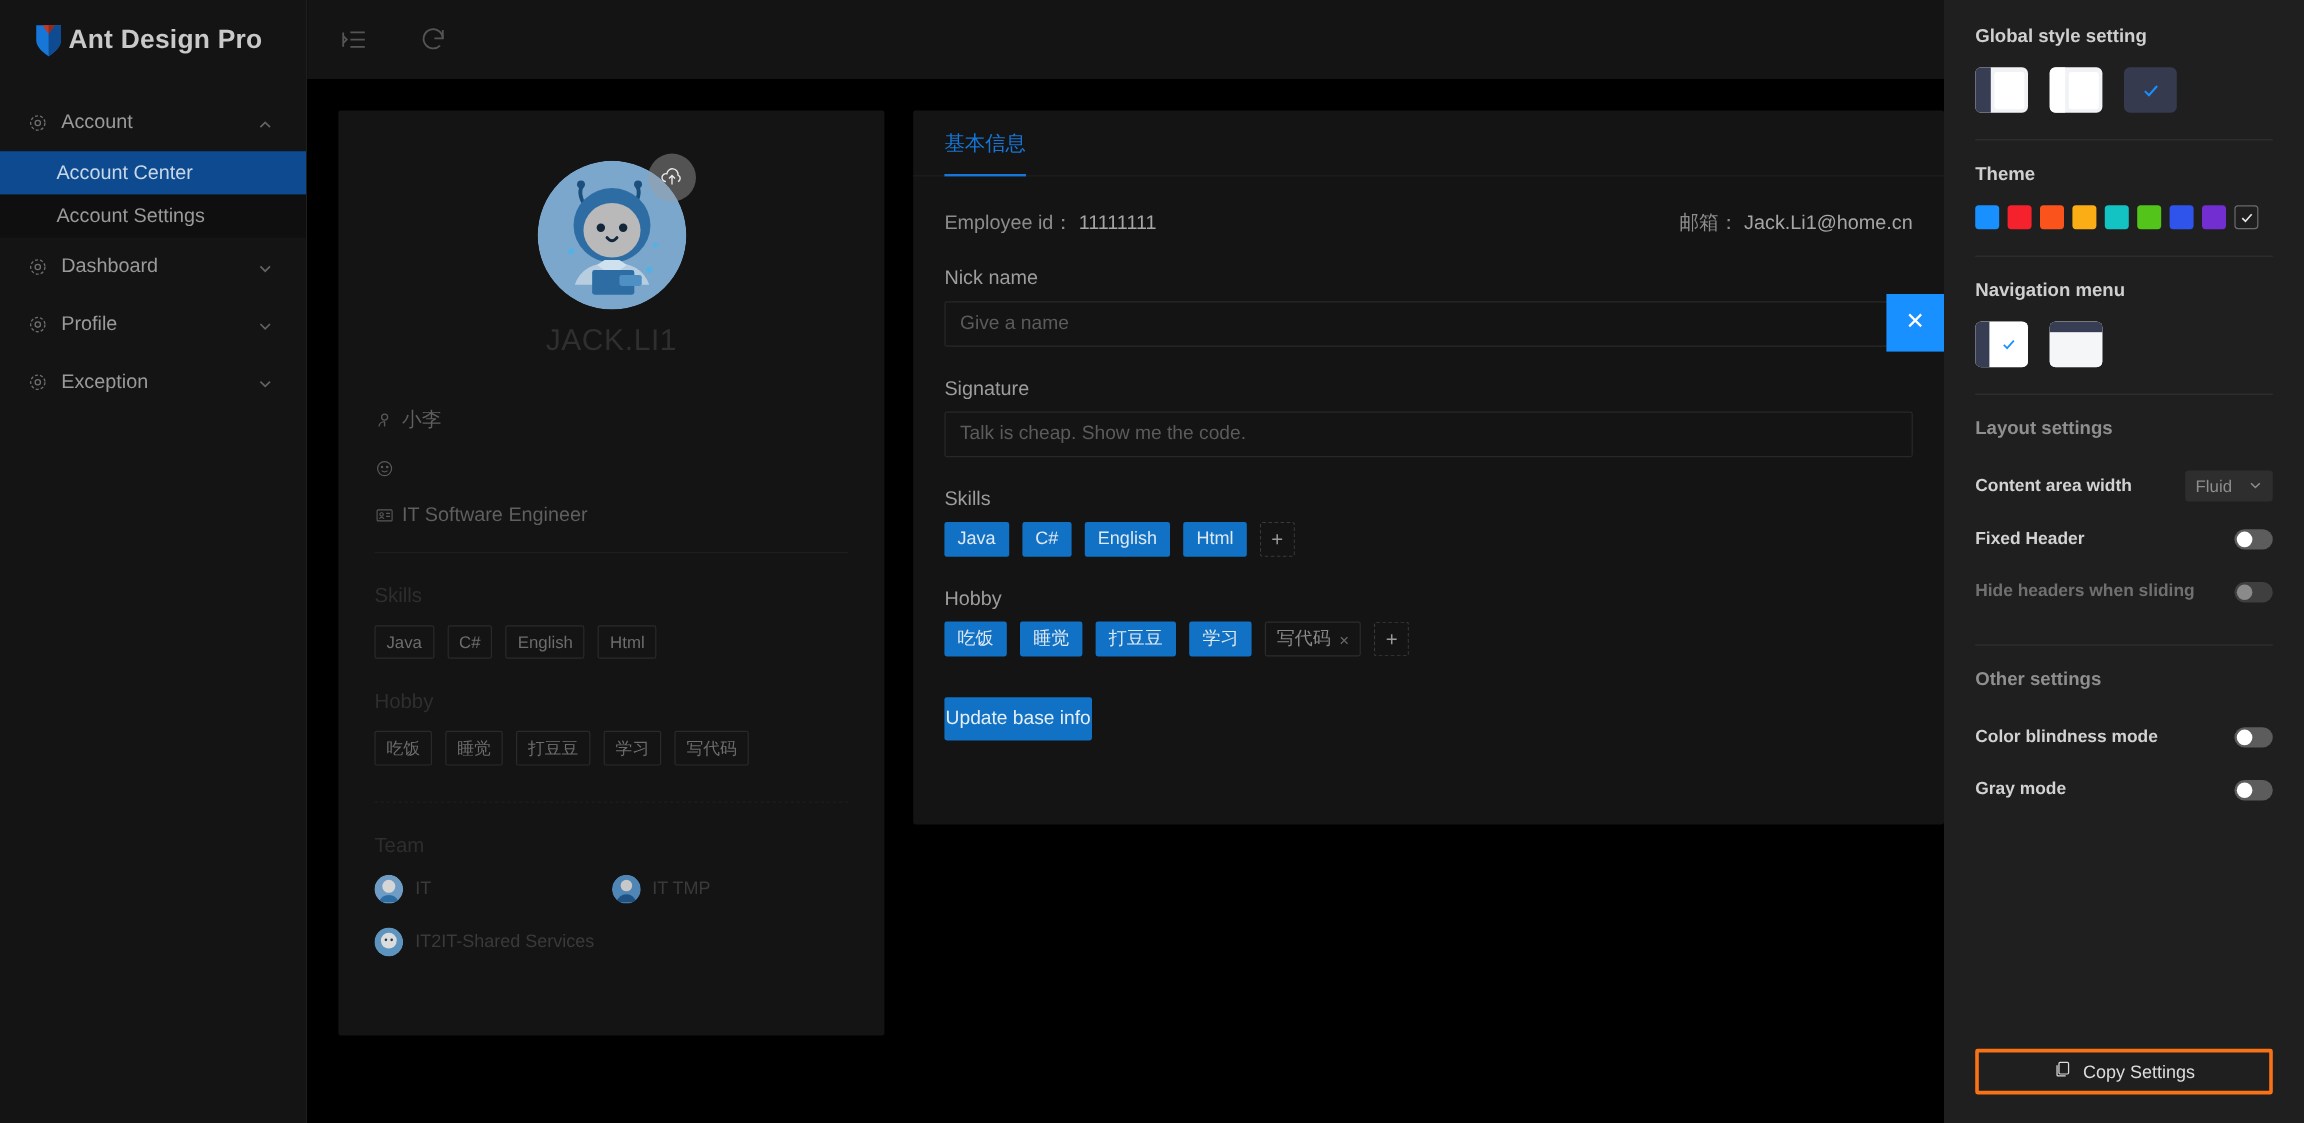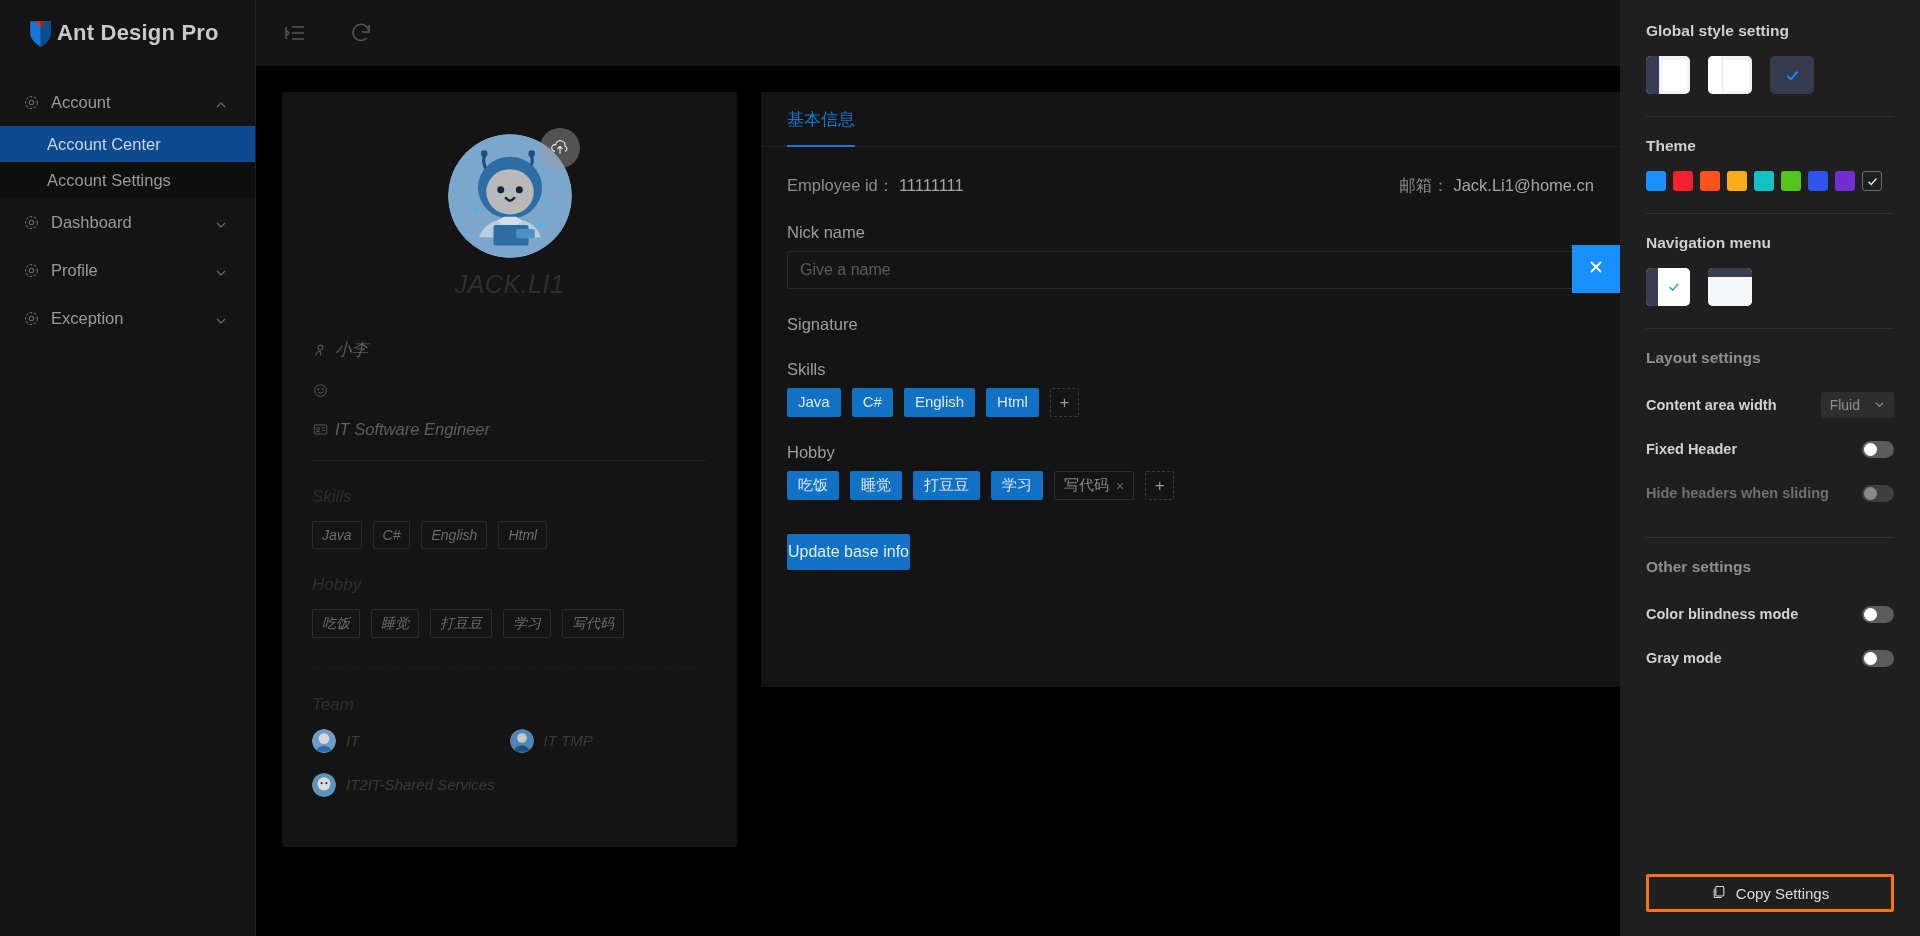--- a/index.html
+++ b/index.html
@@ -38,21 +38,21 @@
 
   
   .main { flex: 1 1 auto; height: 936px; position: relative; background: #000; display:flex; flex-direction:column;}
   .topbar { height: 66px; display: flex; align-items: center; gap: 40px; padding-left: 26px; background:#141414; }
   .topbar .tb-ico { width: 26px; height: 26px; opacity: .55; cursor: pointer; display:flex; align-items:center; justify-content:center;}
   .content-area { flex: 1 1 auto; background: #000; padding: 26px 0 0 26px; display: flex; gap: 24px; align-items: flex-start; }
 
   
   .profile-card {
     width: 455px; flex: 0 0 455px; background: #141414; border-radius: 2px;
-    padding: 28px 30px 30px 30px; min-height: 690px; font-style: italic;
+    padding: 28px 30px 46px 30px; min-height: 690px;
   }
   .avatar-wrap { display: flex; flex-direction: column; align-items: center; padding-top: 14px; }
   .avatar-holder { position: relative; width: 124px; height: 124px; }
   .avatar-img { width: 124px; height: 124px; border-radius: 50%; display:block; }
   .upload-badge {
     position: absolute; right: -8px; top: -6px; width: 40px; height: 40px; border-radius: 50%;
     background: rgba(160,160,160,.45); display: flex; align-items: center; justify-content: center; cursor: pointer;
   }
   .avatar-name { margin-top: 12px; font-size: 25px; color: #2f2f2f; letter-spacing: .5px; font-weight: 400;}
   .info-list { margin-top: 40px; }
@@ -385,20 +385,21 @@
             </div>
           </div>
 
           <div class="field-block">
             <div class="field-label">Nick name</div>
             <input class="field-input" value="" placeholder="Give a name" style="">
           </div>
 
           <div class="field-block">
             <div class="field-label">Signature</div>
+            <input class="field-input" value="" placeholder="Talk is cheap. Show me the code." style="">
           </div>
 
           <div class="field-block">
             <div class="field-label">Skills</div>
             <div class="tag-row">
               <span class="blue-tag">Java</span>
               <span class="blue-tag">C#</span>
               <span class="blue-tag">English</span>
               <span class="blue-tag">Html</span>
               <span class="add-tag">+</span>

